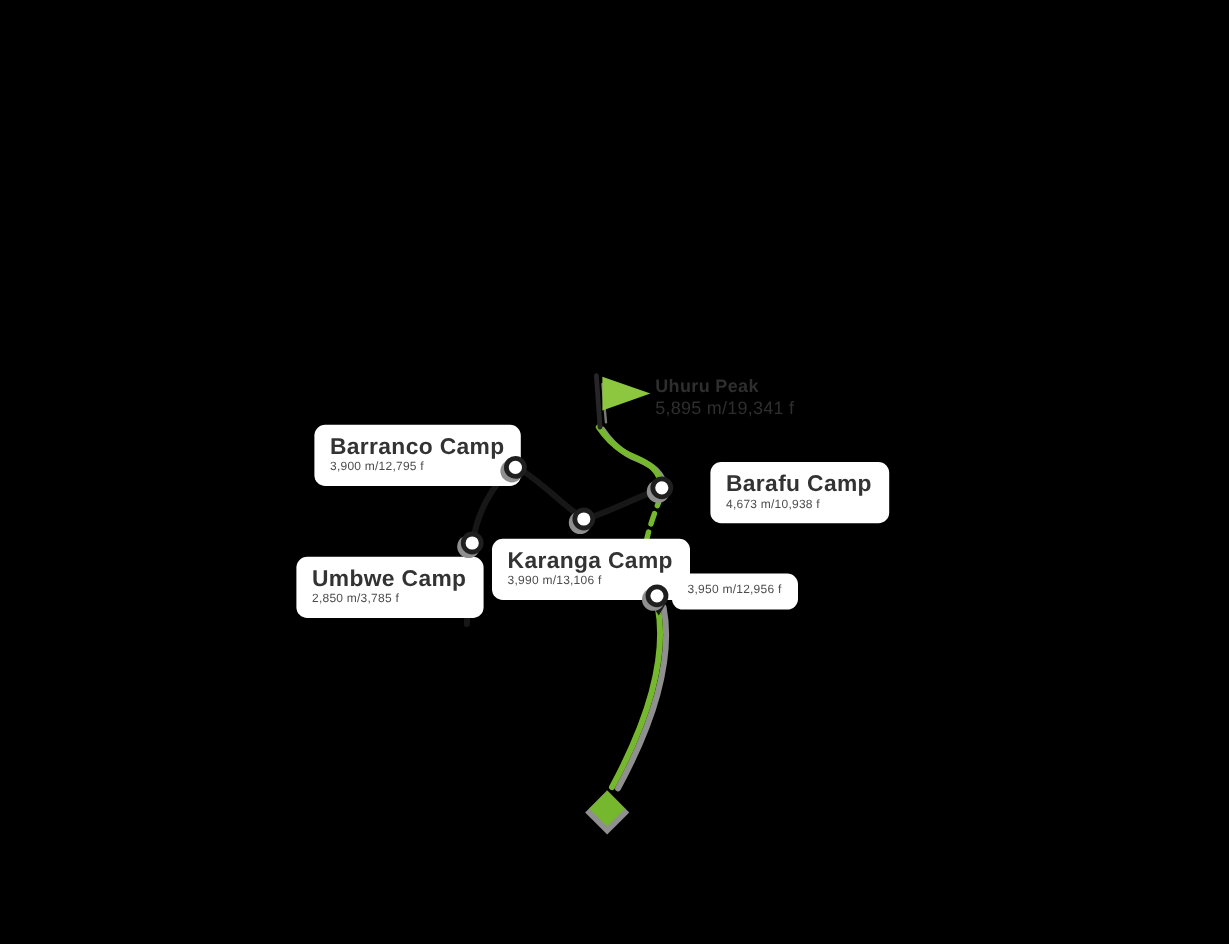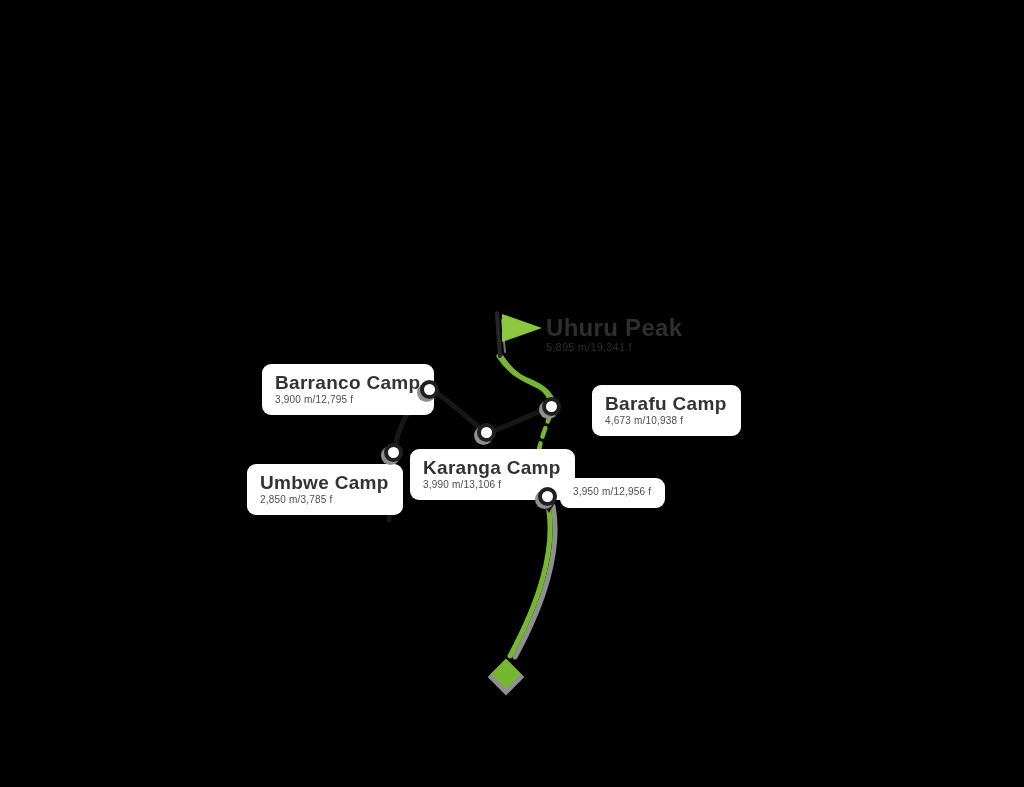--- a/index.html
+++ b/index.html
@@ -62,28 +62,28 @@
     box-shadow: -3px 3px 0 var(--shadow-gray);
     z-index: 3;
   }
   .summit-label {
     position: absolute;
     left: 546px; top: 315px;
     z-index: 2;
     white-space: nowrap;
   }
   .summit-name {
-    font-size: 24px;
+    font-size: 15px;
     font-weight: 700;
     color: var(--summit-text);
     line-height: 1.1;
     letter-spacing: 0.3px;
   }
   .summit-elev {
-    font-size: 11px;
+    font-size: 15px;
     font-weight: 400;
     color: var(--summit-text);
     line-height: 1.2;
     letter-spacing: 0.2px;
   }
 </style>
 </head>
 <body>
 
 <div class="stage">
@@ -111,21 +111,21 @@
 
     <rect x="493" y="664" width="26" height="26" fill="var(--shadow-gray)" transform="rotate(45 506 677)"></rect>
     <rect x="495.5" y="663.5" width="21" height="21" fill="var(--route-green)" transform="rotate(45 506 674)"></rect>
   </svg>
 
   <div class="summit-label">
     <div class="summit-name">Uhuru Peak</div>
     <div class="summit-elev">5,895 m/19,341 f</div>
   </div>
 
-  <div class="card" style="left:262px; top:364px;">
+  <div class="card" style="left:262px; top:354px;">
     <div class="card-name">Barranco Camp</div>
     <div class="card-elev">3,900 m/12,795 f</div>
   </div>
 
   <div class="card" style="left:247px; top:464px;">
     <div class="card-name">Umbwe Camp</div>
     <div class="card-elev">2,850 m/3,785 f</div>
   </div>
 
   <div class="card" style="left:410px; top:449px;">

